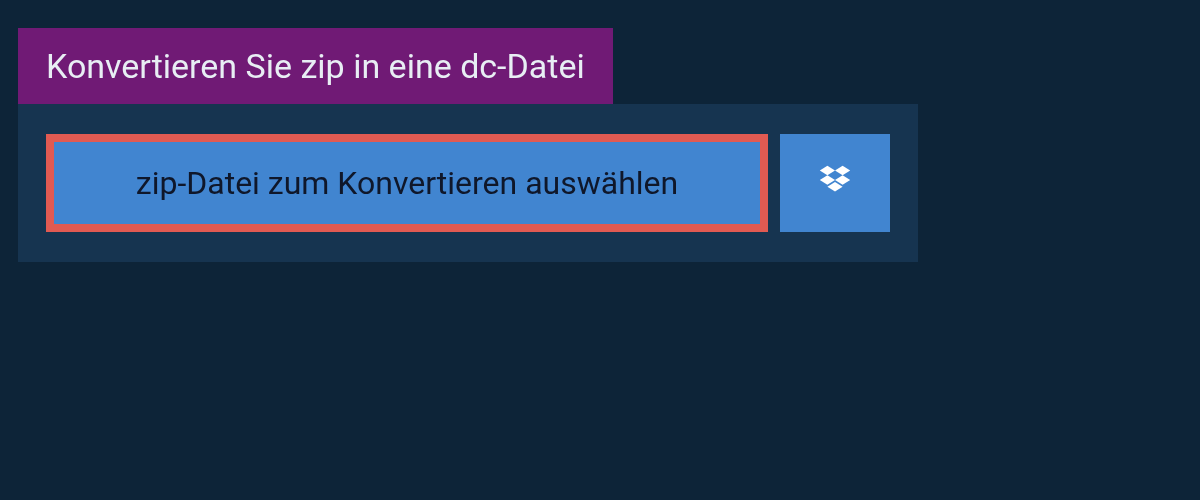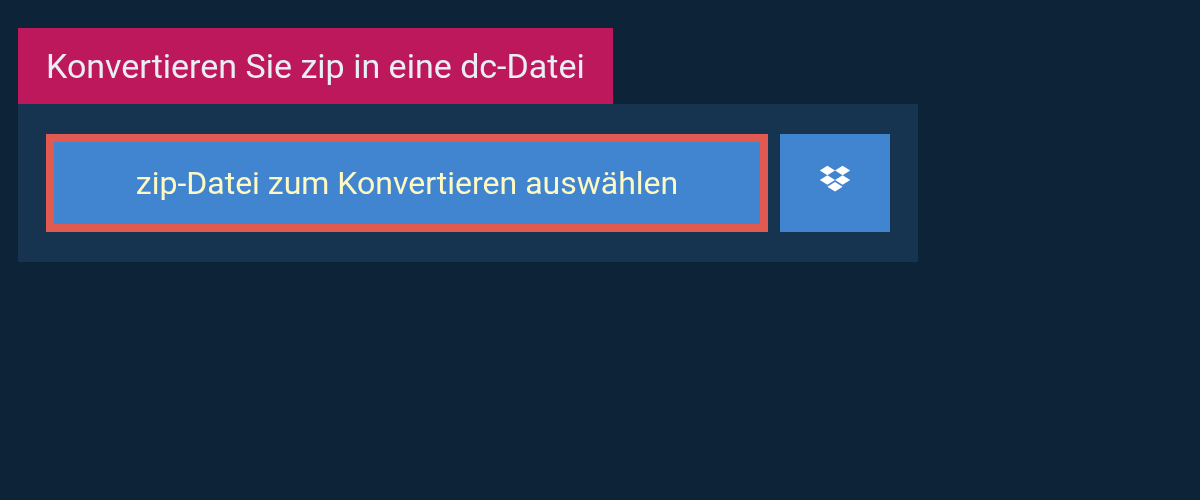--- a/index.html
+++ b/index.html
@@ -9,21 +9,21 @@
     }
     body {
       width: 1200px;
       height: 500px;
       background-color: #0d2438;
       font-family: -apple-system, BlinkMacSystemFont, "Segoe UI", Roboto, Helvetica, Arial, sans-serif;
       overflow: hidden;
     }
     .tab-container {
       display: inline-block;
-      background-color: #be185d;
+      background-color: #701a75;
       padding: 18px 28px;
       margin-top: 28px;
       margin-left: 18px;
     }
     .tab-label {
       color: #e8eef4;
       font-size: 34px;
       font-weight: 400;
     }
     .panel {
@@ -34,21 +34,21 @@
       width: 900px;
     }
     .button-row {
       display: flex;
       gap: 12px;
       align-items: stretch;
     }
     .select-file-button {
       background-color: #4185d0;
       border: 8px solid #e15a52;
-      color: #fef9c3;
+      color: #0f172a;
       font-size: 32px;
       font-weight: 400;
       padding: 22px 40px;
       flex: 0 0 auto;
       width: 722px;
       text-align: center;
       cursor: pointer;
       display: flex;
       align-items: center;
       justify-content: center;

